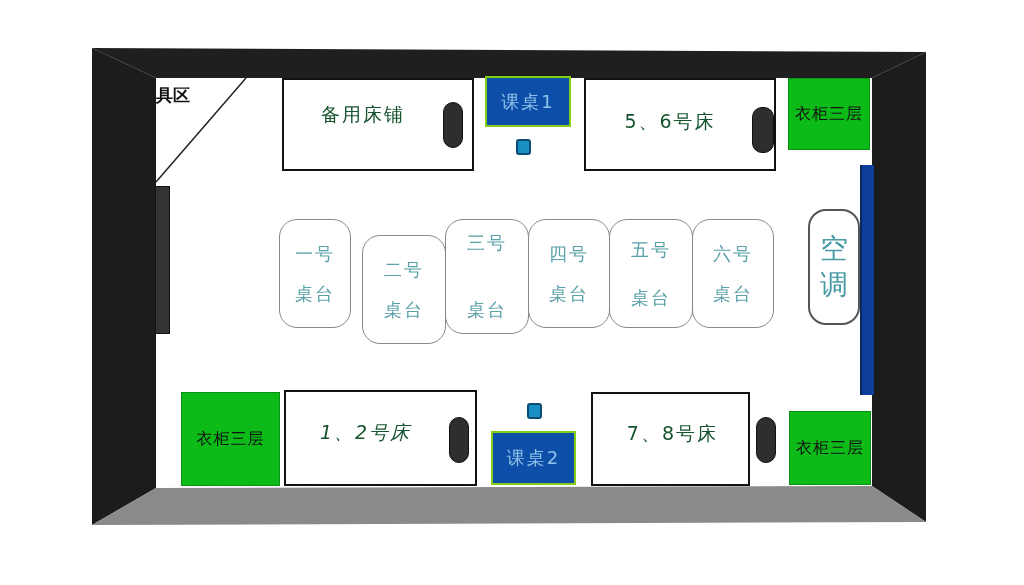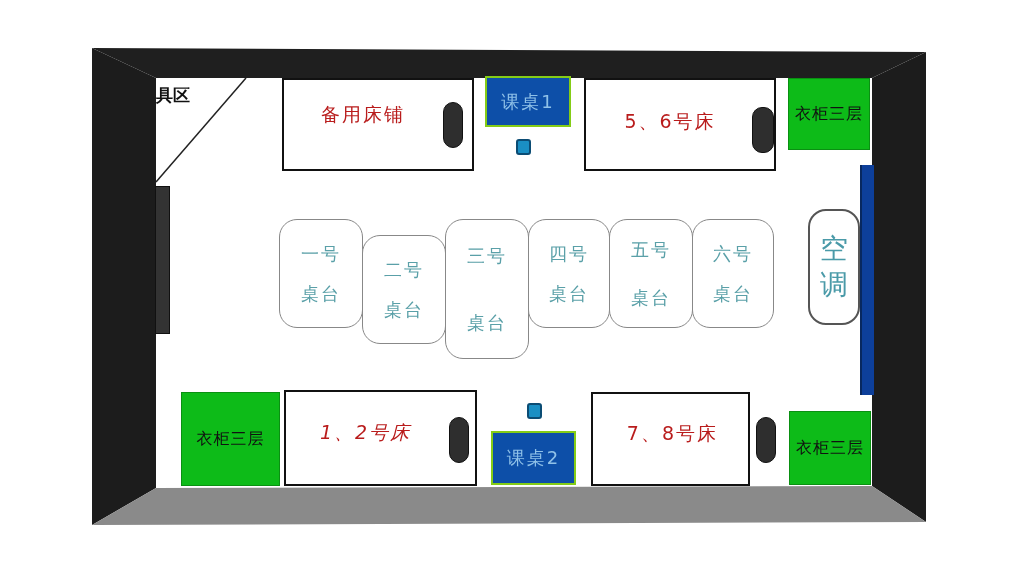--- a/index.html
+++ b/index.html
@@ -1,20 +1,20 @@
 <!DOCTYPE html>
 <html><head>
 <meta charset="utf-8">
 <style>
   html, body { margin:0; padding:0; }
   body { width:1024px; height:585px; background:#ffffff; position:relative; overflow:hidden;
          font-family:"DejaVu Sans", sans-serif; }
   .abs { position:absolute; box-sizing:border-box; }
   .bed { background:#fff; border:2px solid #111; display:flex; align-items:center; justify-content:center; }
-  .bed-label { color:#b91c1c; font-size:19px; letter-spacing:2px; }
+  .bed-label { color:#14532d; font-size:19px; letter-spacing:2px; }
   .pillow { background:#2e2e2e; border-radius:10px; border:1px solid #111; }
   .desk { background:#0d4fa8; border:2px solid #84cc16; display:flex; align-items:center; justify-content:center; }
   .desk-label { color:#8fc1e8; font-size:18px; letter-spacing:2px; }
   .chair { background:#1a8fc4; border:2px solid #0b4c74; border-radius:3px; }
   .wardrobe { background:#0dbb18; border:1px solid #0a9012; display:flex; align-items:center; justify-content:center; }
   .wardrobe-label { color:#111; font-weight:normal; font-size:16px; letter-spacing:1px; }
   .table { border:1.5px solid #888; border-radius:18px; background:#fff; display:flex; flex-direction:column; align-items:center; justify-content:center; }
   .table-label { color:#5aa0a8; font-size:18px; line-height:40px; letter-spacing:2px; }
   .ac { border:2px solid #555; border-radius:18px; background:#fff; display:flex; flex-direction:column; align-items:center; justify-content:center; }
   .ac-label { color:#4a9aa8; font-size:28px; line-height:36px; }
@@ -56,29 +56,29 @@
 
 <div class="abs bed" style="left:584px;top:78px;width:192px;height:93px;">
   <span class="bed-label" style="margin-right:20px;margin-top:-5px;">5、6号床</span>
 </div>
 <div class="abs pillow" style="left:752px;top:107px;width:22px;height:46px;"></div>
 
 <div class="abs wardrobe" style="left:788px;top:78px;width:82px;height:72px;">
   <span class="wardrobe-label">衣柜三层</span>
 </div>
 
-<div class="abs table" style="left:279px;top:219px;width:84px;height:109px;">
+<div class="abs table" style="left:279px;top:219px;width:72px;height:109px;">
   <span class="table-label">一号</span>
   <span class="table-label">桌台</span>
 </div>
 <div class="abs table" style="left:362px;top:235px;width:84px;height:109px;">
   <span class="table-label">二号</span>
   <span class="table-label">桌台</span>
 </div>
-<div class="abs table" style="left:445px;top:219px;width:84px;height:140px;gap:27px;">
+<div class="abs table" style="left:445px;top:219px;width:84px;height:115px;gap:27px;">
   <span class="table-label">三号</span>
   <span class="table-label">桌台</span>
 </div>
 <div class="abs table" style="left:528px;top:219px;width:82px;height:109px;">
   <span class="table-label">四号</span>
   <span class="table-label">桌台</span>
 </div>
 <div class="abs table" style="left:609px;top:219px;width:84px;height:109px;gap:8px;">
   <span class="table-label">五号</span>
   <span class="table-label">桌台</span>

